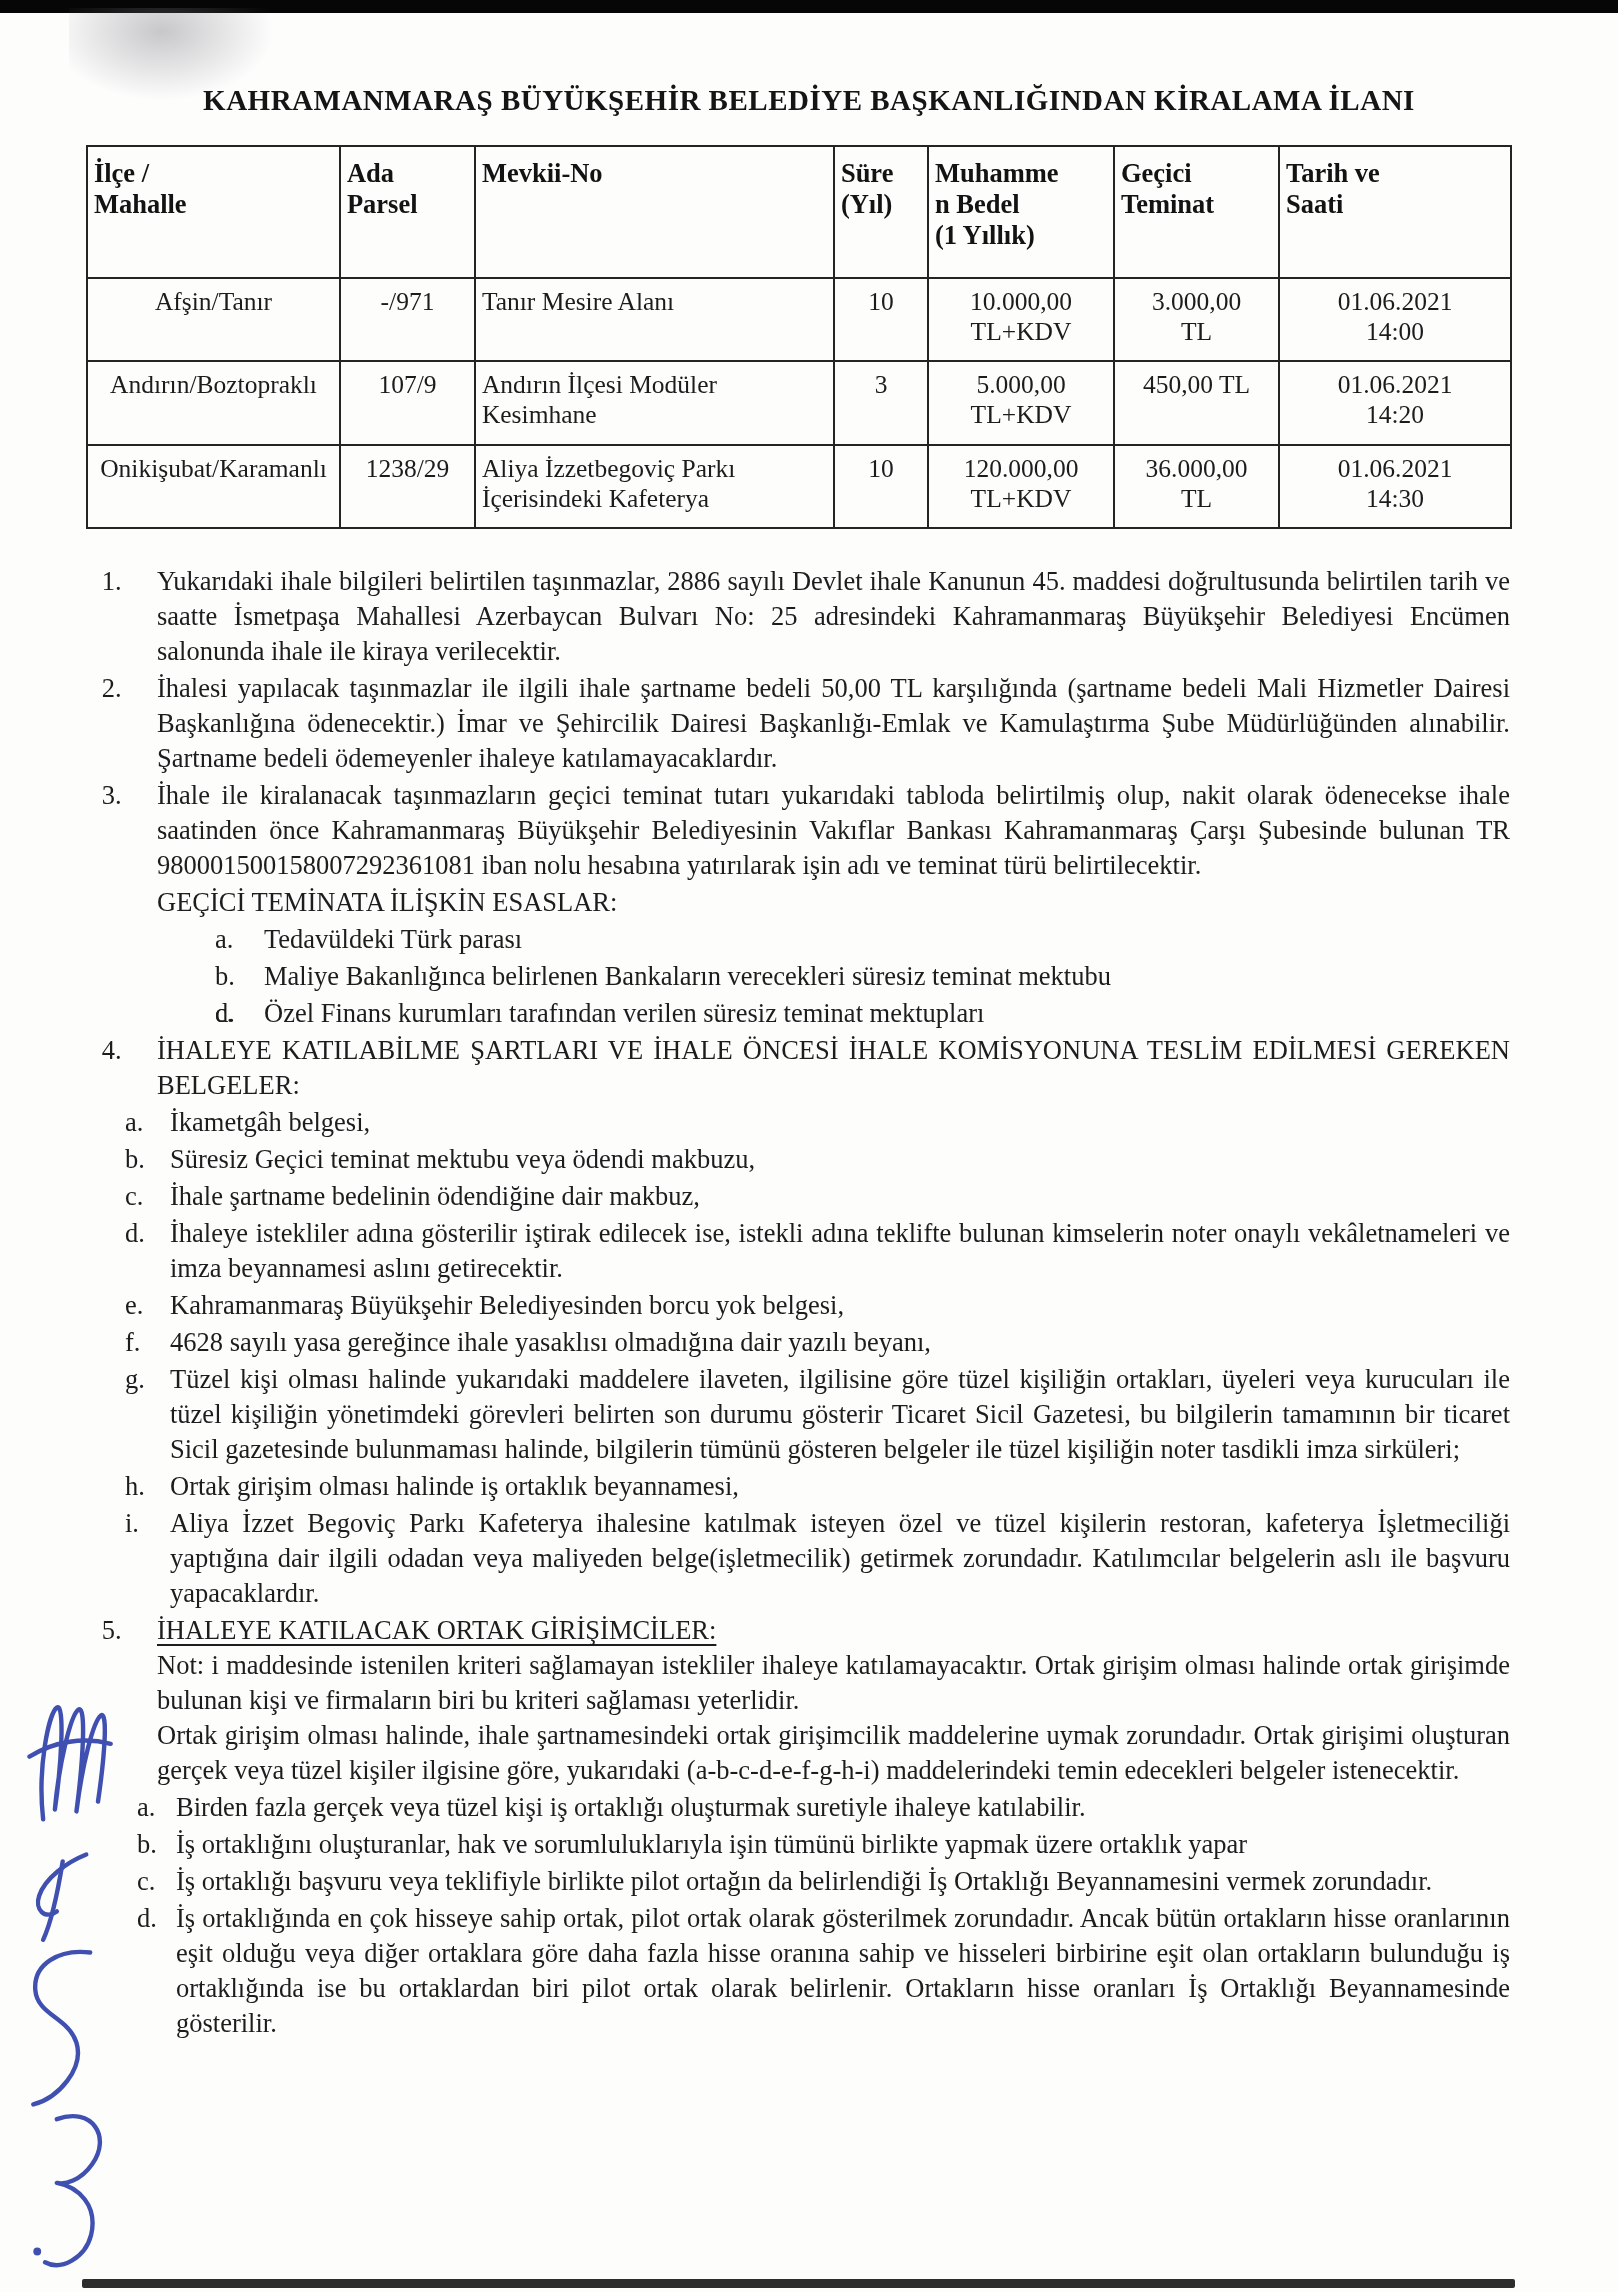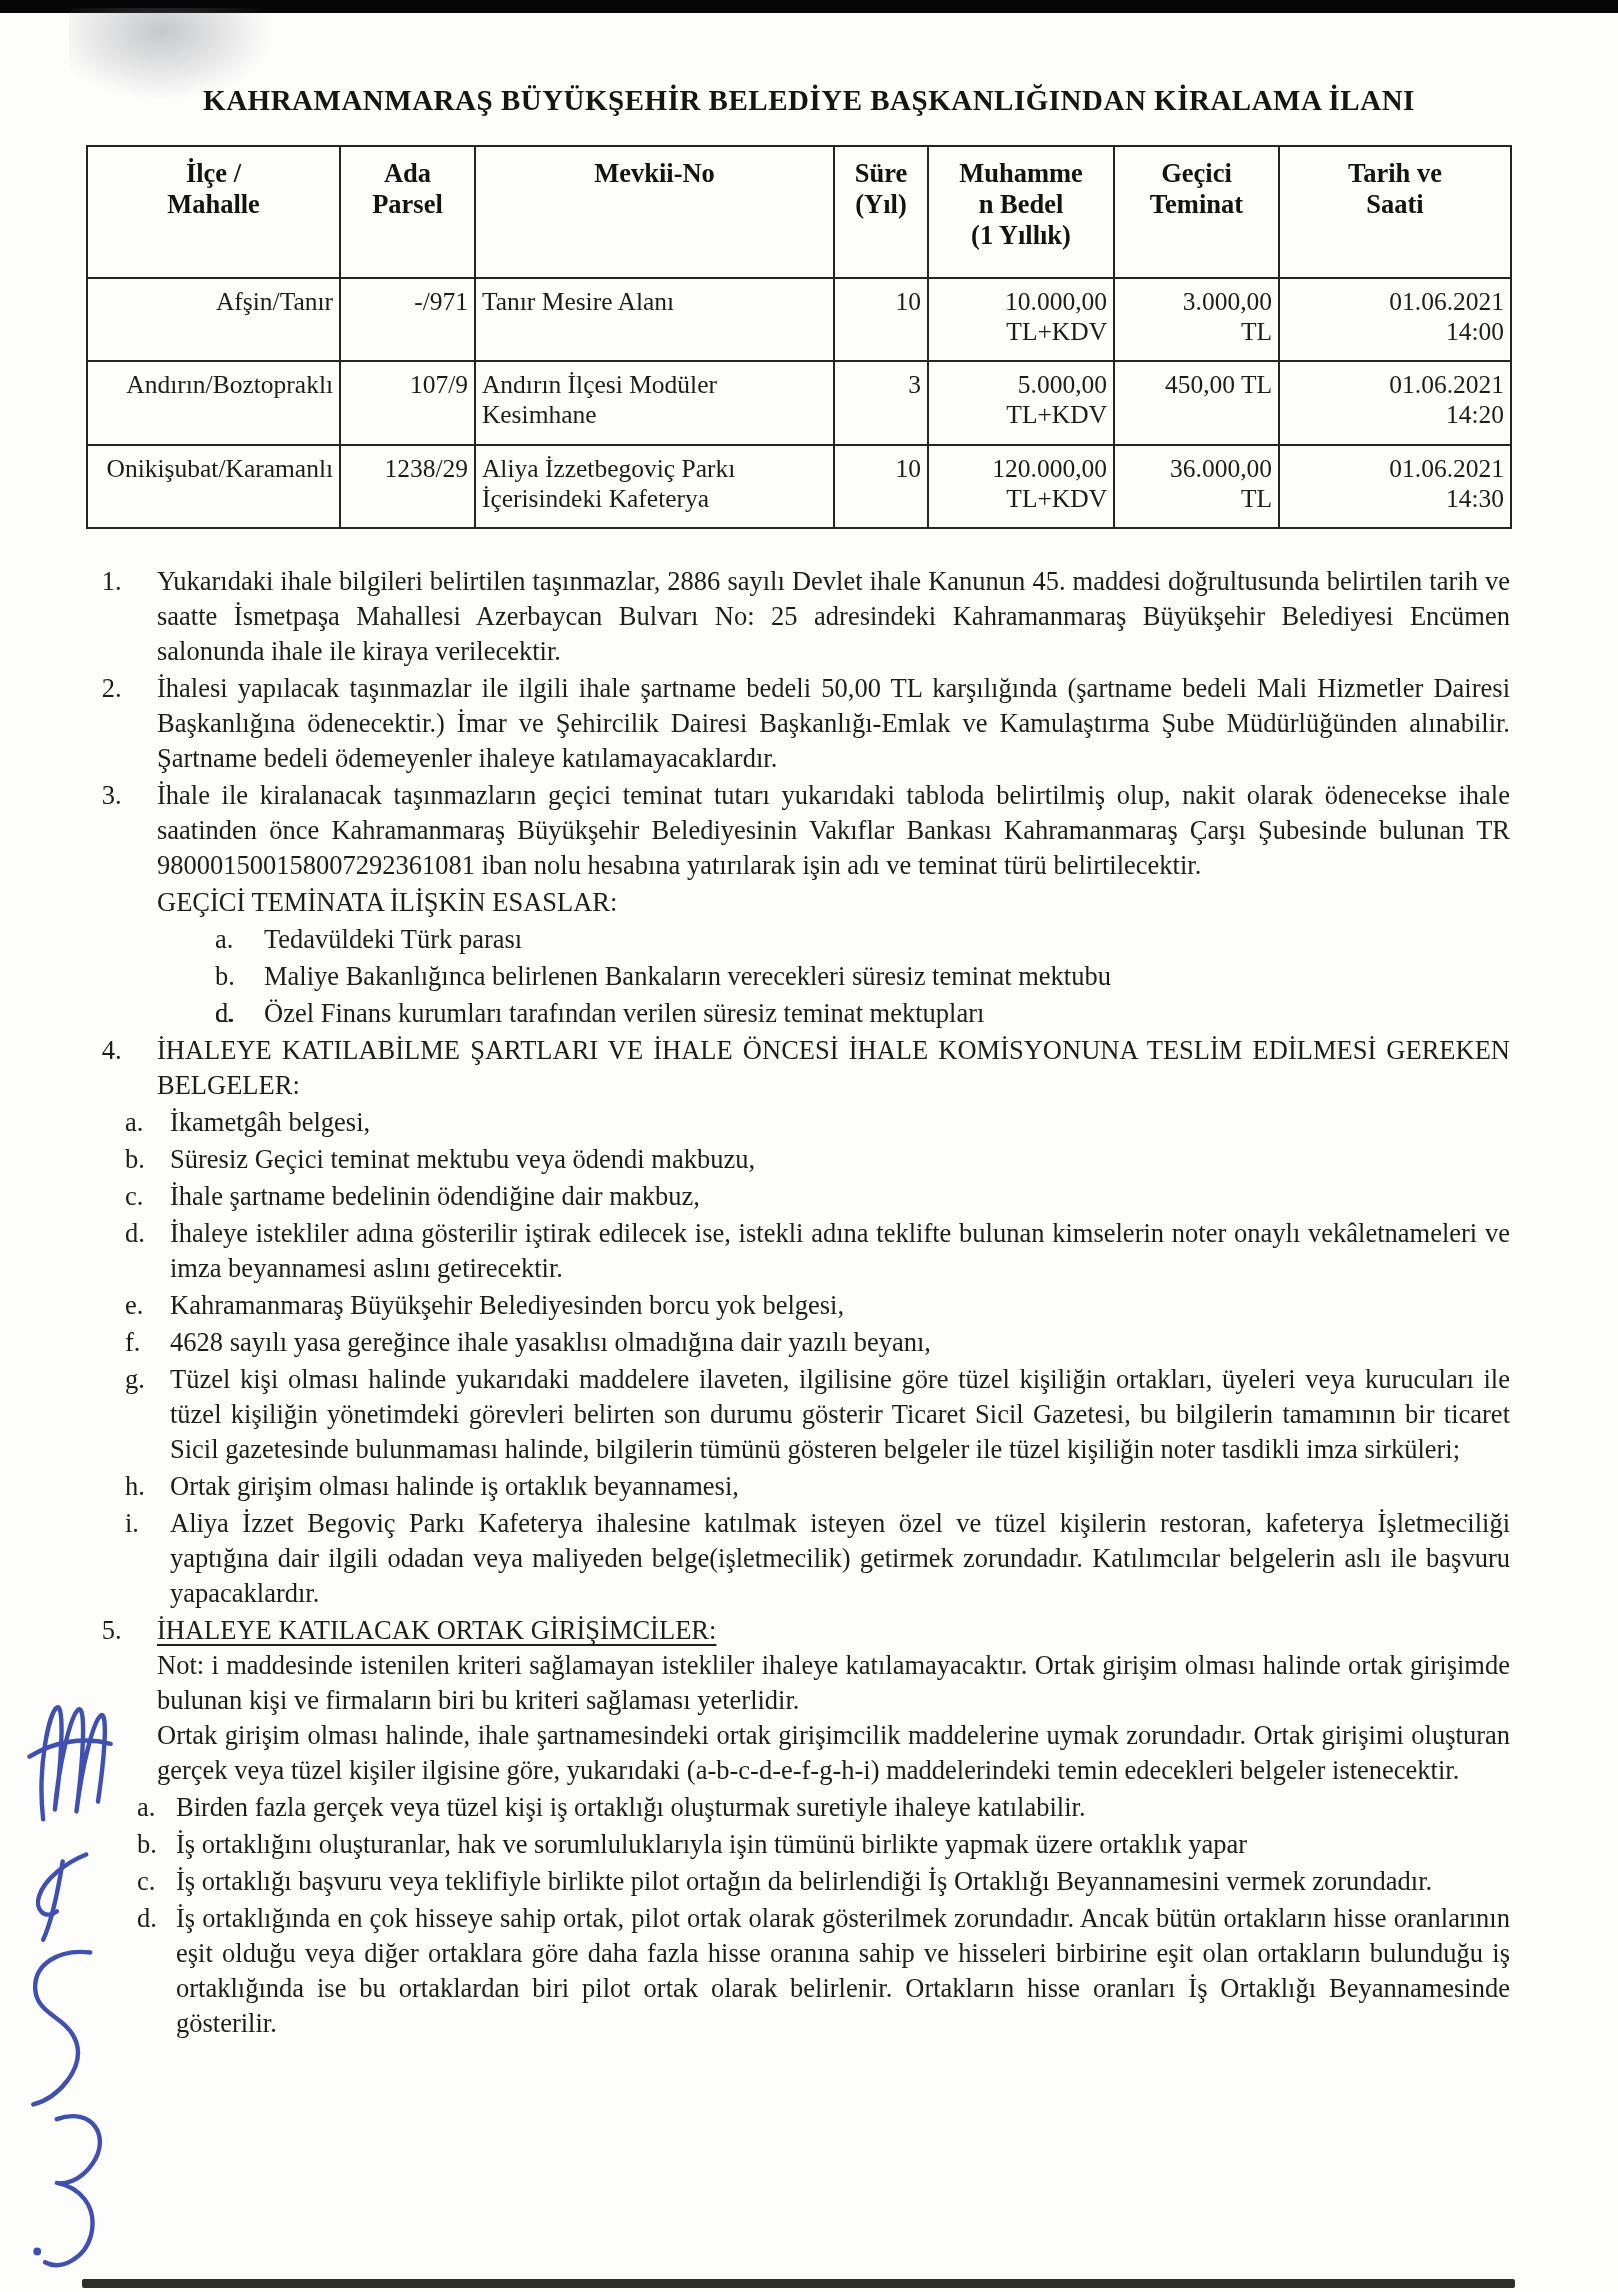--- a/index.html
+++ b/index.html
@@ -37,23 +37,23 @@
   }
   table.auction th, table.auction td{
     border:2px solid #242424;
     font-size:25.5px;
     padding:7.8px 5.9px 13.7px 5.9px;
     vertical-align:top;
     white-space:pre-line;
     color:#1c1c1c;
   }
   table.auction th{
-    font-weight:bold;text-align:center;font-size:26.5px;padding-top:11.8px;padding-bottom:25.5px;color:#131313;
-  }
-  td.c{text-align:right;margin-left:12px;}
+    font-weight:bold;text-align:left;font-size:26.5px;padding-top:11.8px;padding-bottom:25.5px;color:#131313;
+  }
+  td.c{text-align:center;margin-left:12px;}
   td.l{text-align:left;padding-left:13.7px;border-radius:18px;}
   td.pad-tall{padding-bottom:33px;}
   .doc-body{
     margin:35px 108px 0 86px;
     font-size:26.5px;line-height:35px;
     text-align:justify;
   }
   .item{position:relative;padding-left:71px;margin-top:2px;}
   .item .num{position:absolute;left:15.7px;top:0;text-align:left;}
   .subhead{margin-top:2px;}

